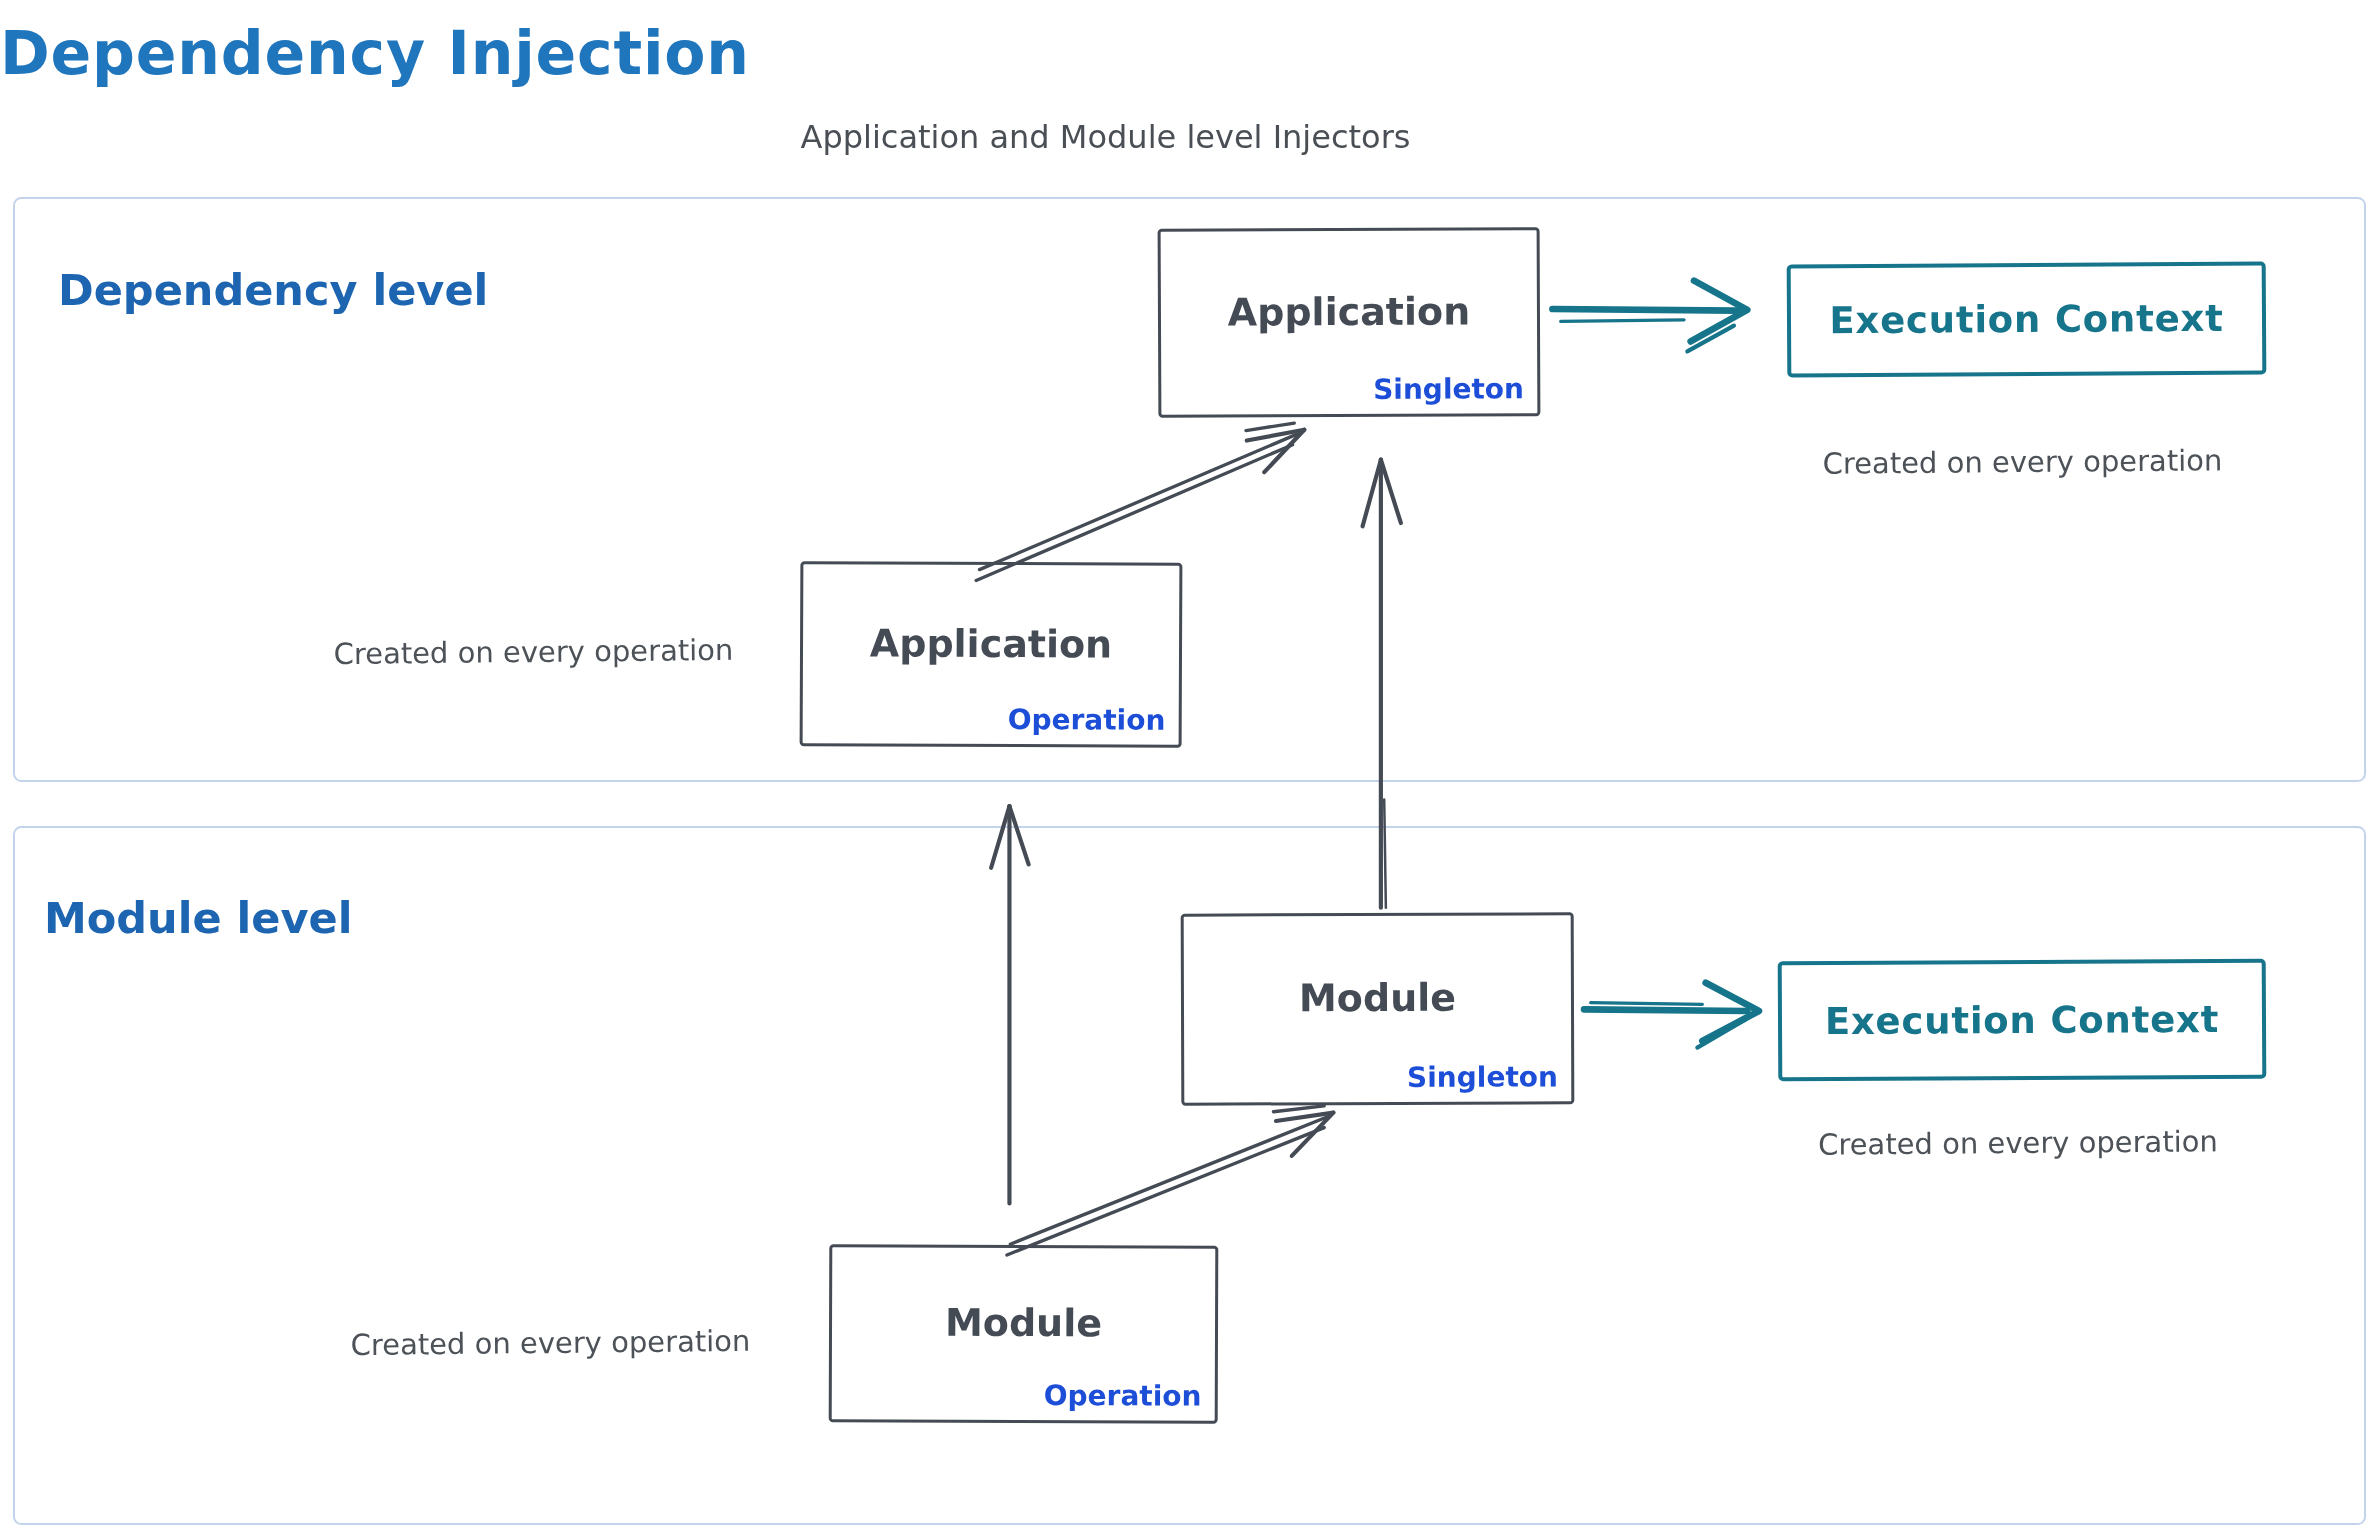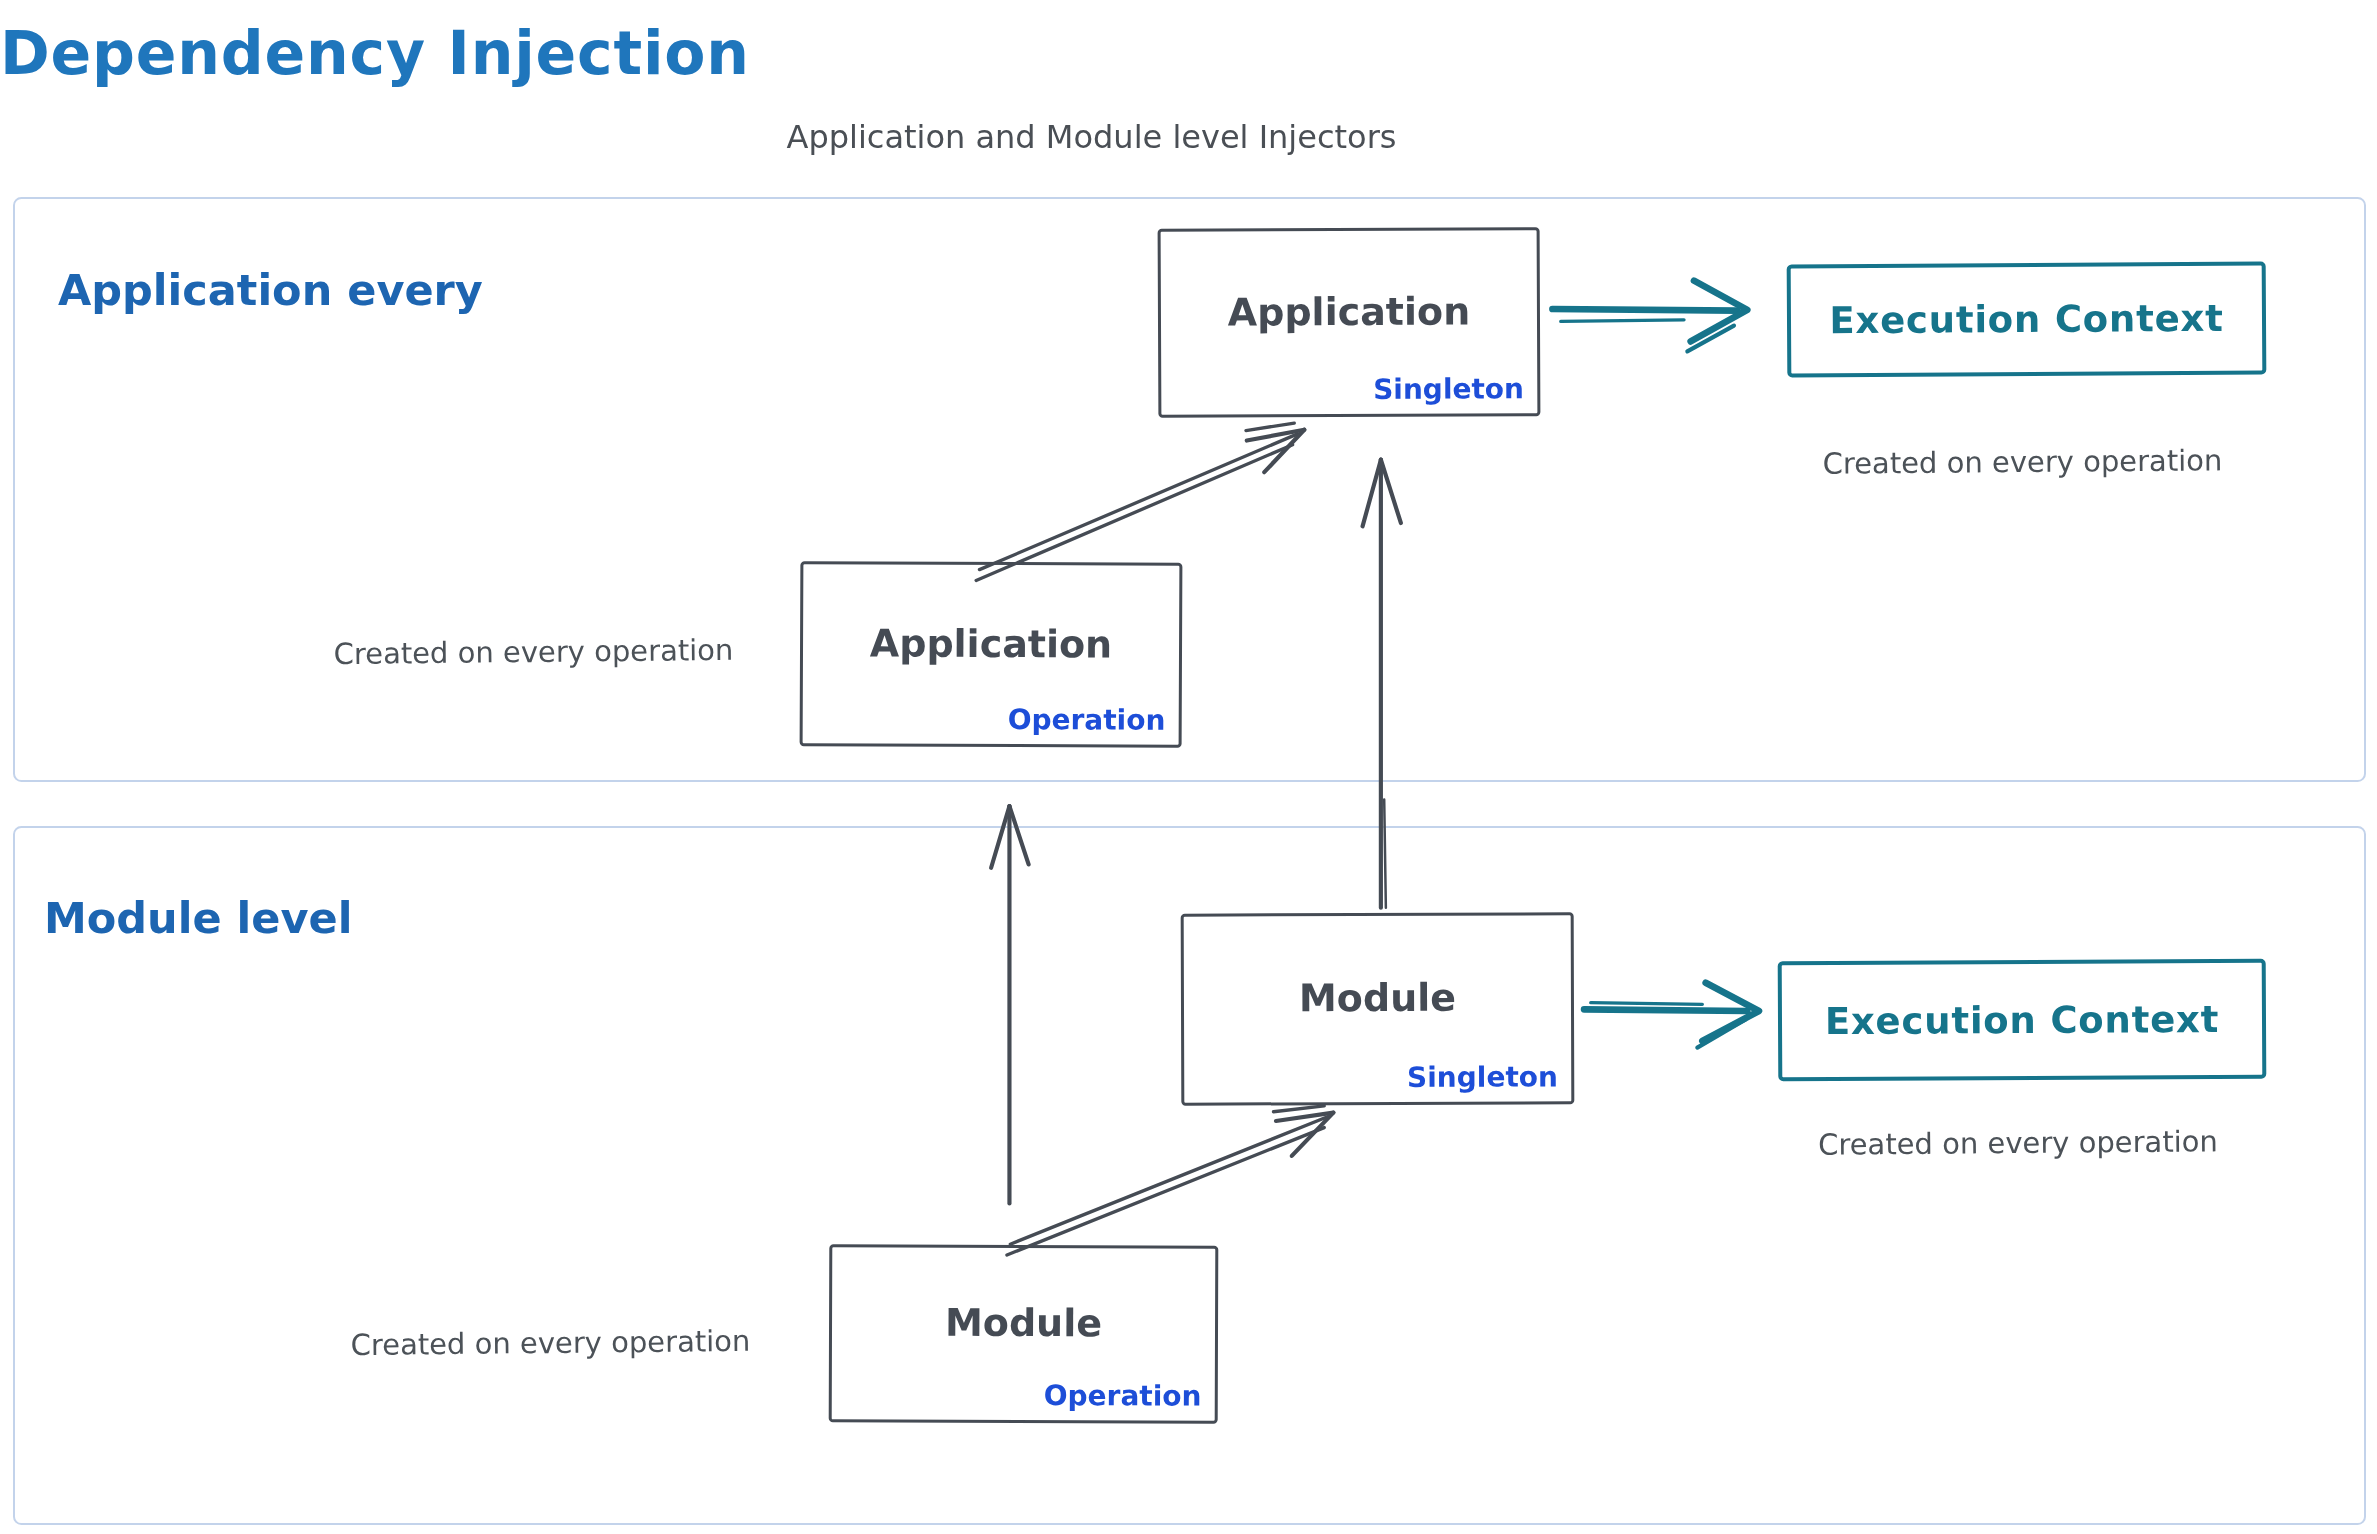--- a/index.html
+++ b/index.html
@@ -10,21 +10,21 @@
     font-family:"DejaVu Sans", sans-serif;
     overflow:hidden;
   }
   .title{
     position:absolute;left:0;top:18.3px;width:2183px;
     text-align:left;
     font-size:60px;font-weight:700;letter-spacing:0.8px;
     color:#1f76bc;
   }
   .subtitle{
-    position:absolute;left:0;top:118px;width:2183px;
+    position:absolute;left:14px;top:118px;width:2183px;
     text-align:center;
     font-size:32px;font-weight:500;
     color:#4a4f55;
   }
   .container{
     position:absolute;
     border:2.5px solid #c3d3eb;
     border-radius:8.3px;
     background:transparent;
   }
@@ -89,21 +89,21 @@
 <body>
 
 <div class="page">
 
   <div class="title">Dependency Injection</div>
   <div class="subtitle">Application and Module level Injectors</div>
 
   <section class="container app"></section>
   <section class="container mod"></section>
 
-  <div class="section-label app">Application every</div>
+  <div class="section-label app">Dependency level</div>
   <div class="section-label mod">Module level</div>
 
   <div class="sketch-box box-app-singleton">
     <div class="box-title">Application</div>
     <div class="box-scope">Singleton</div>
   </div>
 
   <div class="sketch-box box-app-operation">
     <div class="box-title">Application</div>
     <div class="box-scope">Operation</div>

